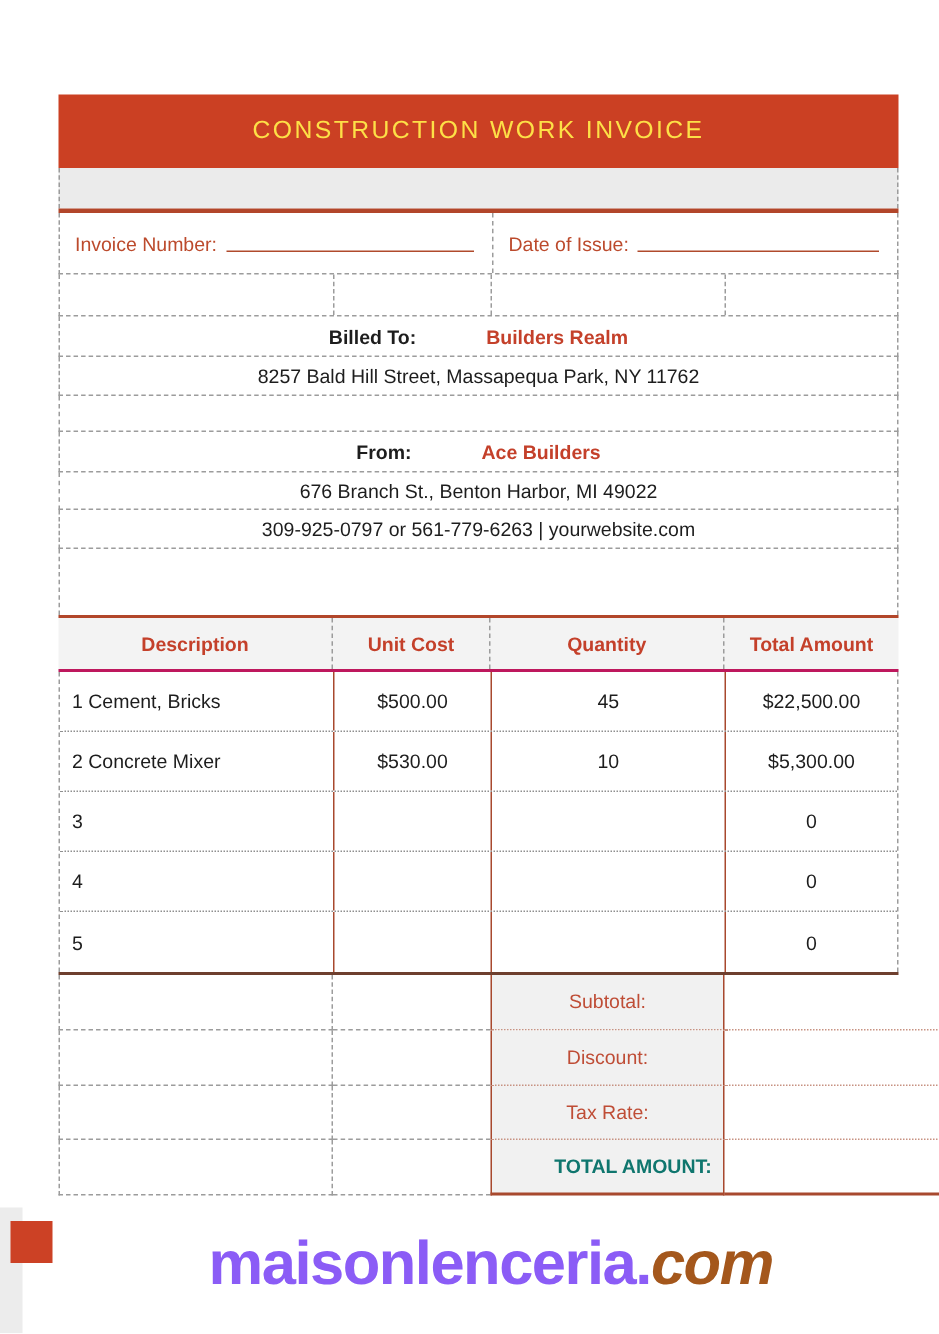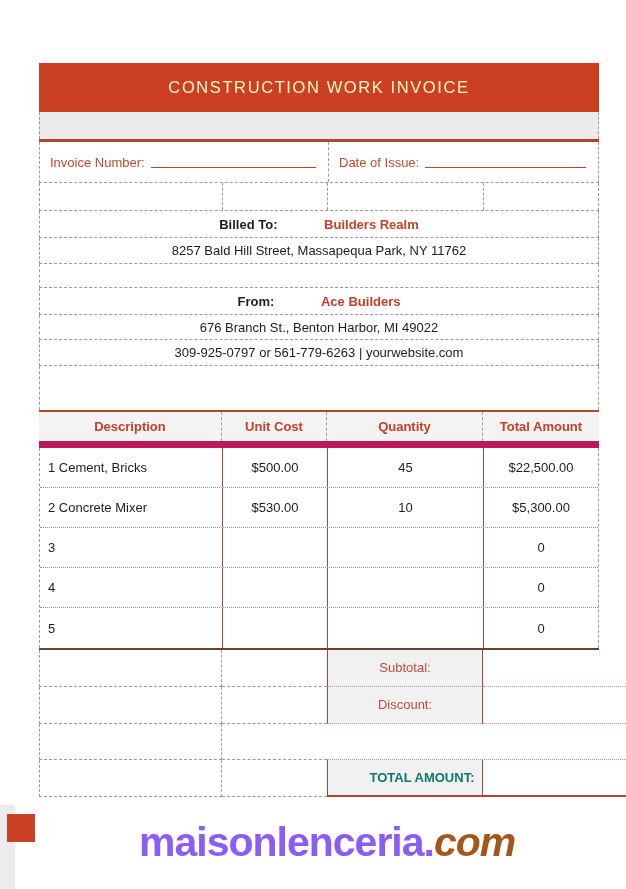--- a/index.html
+++ b/index.html
@@ -6,21 +6,21 @@
   html,body { background:#ffffff; }
   .page {
     position:relative; width:626px; height:889px; background:#ffffff;
     font-family:"Liberation Sans", sans-serif; overflow:hidden; color:#1d1d1d;
   }
   .abs { position:absolute; }
 
   
   .banner { left:39px; top:63px; width:560px; height:49px; background:#cb4023;
             display:flex; align-items:center; justify-content:center; }
-  .banner-title { color:#fef9c3; font-size:16.5px; letter-spacing:1.6px; font-weight:400; }
+  .banner-title { color:#fde047; font-size:16.5px; letter-spacing:1.6px; font-weight:400; }
   .grayband { left:39px; top:112px; width:560px; height:27px; background:#ebebeb;
               border-left:1px dashed #9c9c9c; border-right:1px dashed #9c9c9c; }
   .redrule { left:39px; top:139px; width:560px; height:3px; background:#b2462a; }
 
   
   .row { position:absolute; left:39px; width:560px; display:flex;
          border-left:1px dashed #9c9c9c; border-right:1px dashed #9c9c9c; }
   .bb { border-bottom:1px dashed #9c9c9c; }
   .cell { display:flex; align-items:center; }
   .vd { border-right:1px dashed #9c9c9c; }
@@ -29,21 +29,21 @@
   .b { font-weight:bold; }
   .doc { font-size:13px; }
 
   
   .fillcell { padding:17px 10px; font-size:13px; color:#bc4a2c; }
   .blank { flex:1; border-bottom:1.5px solid #b04a2c; transform:translateY(5px);
            margin-left:6px; margin-right:2px; }
 
   
   .thead { left:39px; top:410px; width:560px; height:38px; background:#f3f3f3;
-           display:flex; border-top:2px solid #b2462a; border-bottom:7px solid #be185d; }
+           display:flex; border-top:2px solid #b2462a; border-bottom:2px solid #be185d; }
   .thead .cell { font-size:13px; font-weight:bold; color:#c4402a; }
   .tbody { left:39px; top:448px; width:560px; height:200px; display:flex; flex-direction:column;
            border-left:1px dashed #9c9c9c; border-right:1px dashed #9c9c9c; }
   .trow { display:flex; height:40px; border-bottom:1px dotted #8f8f8f; }
   .trow:last-child { border-bottom:none; }
   .vr { border-right:1px solid #a8492e; }
   .c1 { width:183px; } .c2 { width:105px; } .c3 { width:156px; } .c4 { flex:1; }
   .desc { padding-left:8px; }
   .darkline { left:39px; top:648px; width:560px; height:2px; background:#6e3f2e; }
 
@@ -181,20 +181,21 @@
     </div>
     <div class="srow">
       <div class="s-left"></div>
       <div class="s-gap"></div>
       <div class="s-label">Discount:</div>
       <div class="s-value"></div>
     </div>
     <div class="srow">
       <div class="s-left"></div>
       <div class="s-gap"></div>
+      <div class="s-label">Tax Rate:</div>
       <div class="s-value"></div>
     </div>
     <div class="srow last">
       <div class="s-left"></div>
       <div class="s-gap"></div>
       <div class="s-label">TOTAL AMOUNT:</div>
       <div class="s-value"></div>
     </div>
   </div>
 

